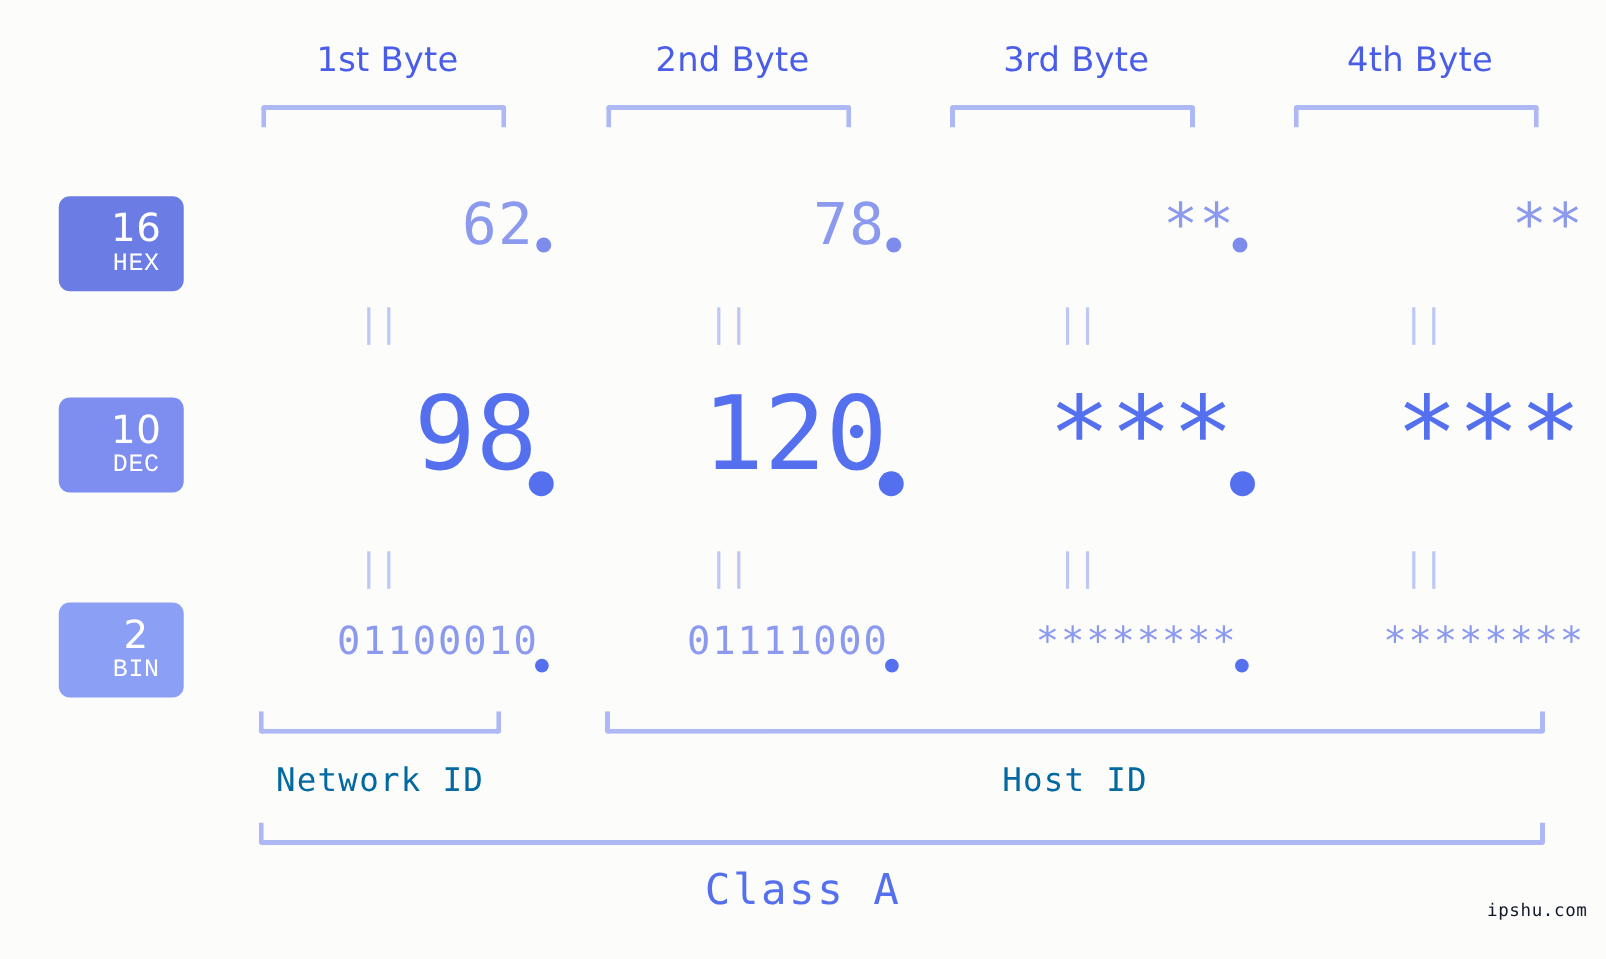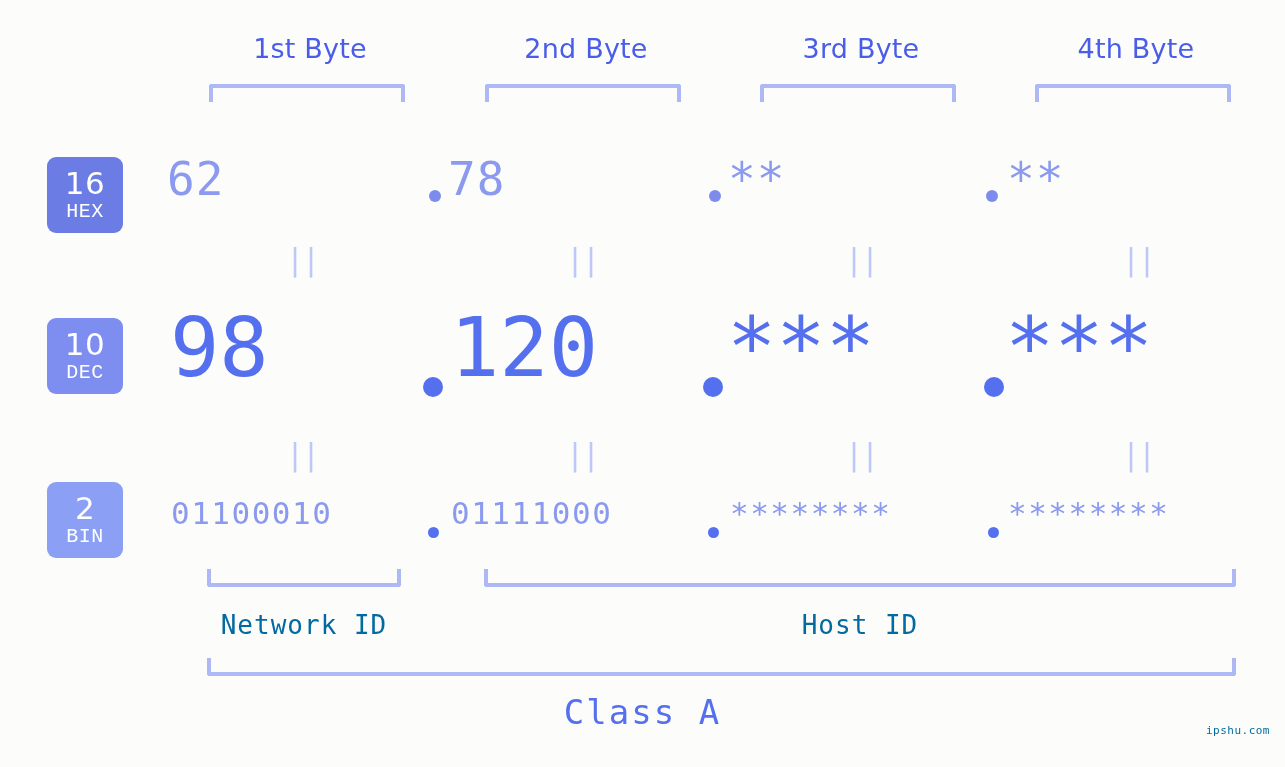--- a/index.html
+++ b/index.html
@@ -62,41 +62,42 @@
     left: 47px;
     width: 76px;
     height: 76px;
     border-radius: 9px;
     color: #ffffff;
     display: flex;
     flex-direction: column;
     align-items: center;
     justify-content: center;
     line-height: 1;
+    padding-left: 24px;
   }
   .badge .num {
     font-size: 31px;
     font-weight: 400;
     letter-spacing: 0.5px;
   }
   .badge .abbr {
     font-size: 20px;
     font-weight: 400;
     margin-top: 3px;
     letter-spacing: 0.5px;
     font-family: Liberation Mono, monospace;
   }
   .badge-hex { top: 157px; background: #6b7ce4; }
   .badge-dec { top: 318px; background: #7e8df0; }
   .badge-bin { top: 482px; background: #8ba0f5; }
 
   
   .cell {
     position: absolute;
-    text-align: left;
+    text-align: right;
     white-space: nowrap;
     font-family: "DejaVu Sans Mono", monospace;
   }
 
   
   .hex-row .cell {
     top: 152px;
     width: 260px;
     font-size: 46px;
     color: #8b99ee;
@@ -183,22 +184,22 @@
     color: #5570ee;
     letter-spacing: 2px;
   }
 
   
   .watermark {
     position: absolute;
     right: 15px;
     bottom: 30px;
     font-family: "DejaVu Sans Mono", monospace;
-    font-size: 11px;
-    color: #0369a1;
+    font-size: 14px;
+    color: #0f172a;
     letter-spacing: 0.5px;
   }
 </style>
 </head>
 <body>
 
 <div id="stage">
 
   <div class="byte-label" style="left:180px;">1st Byte</div>
   <div class="byte-label" style="left:456px;">2nd Byte</div>

